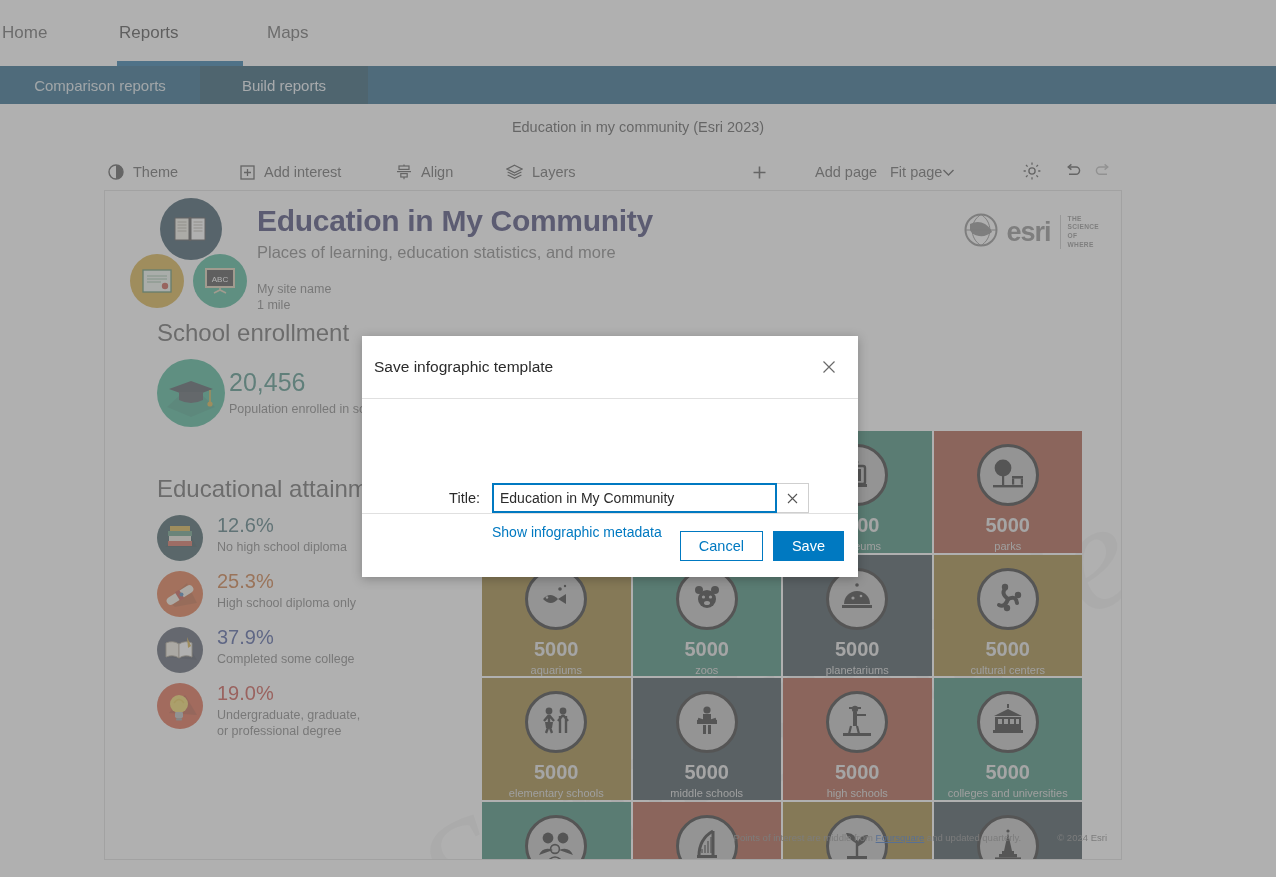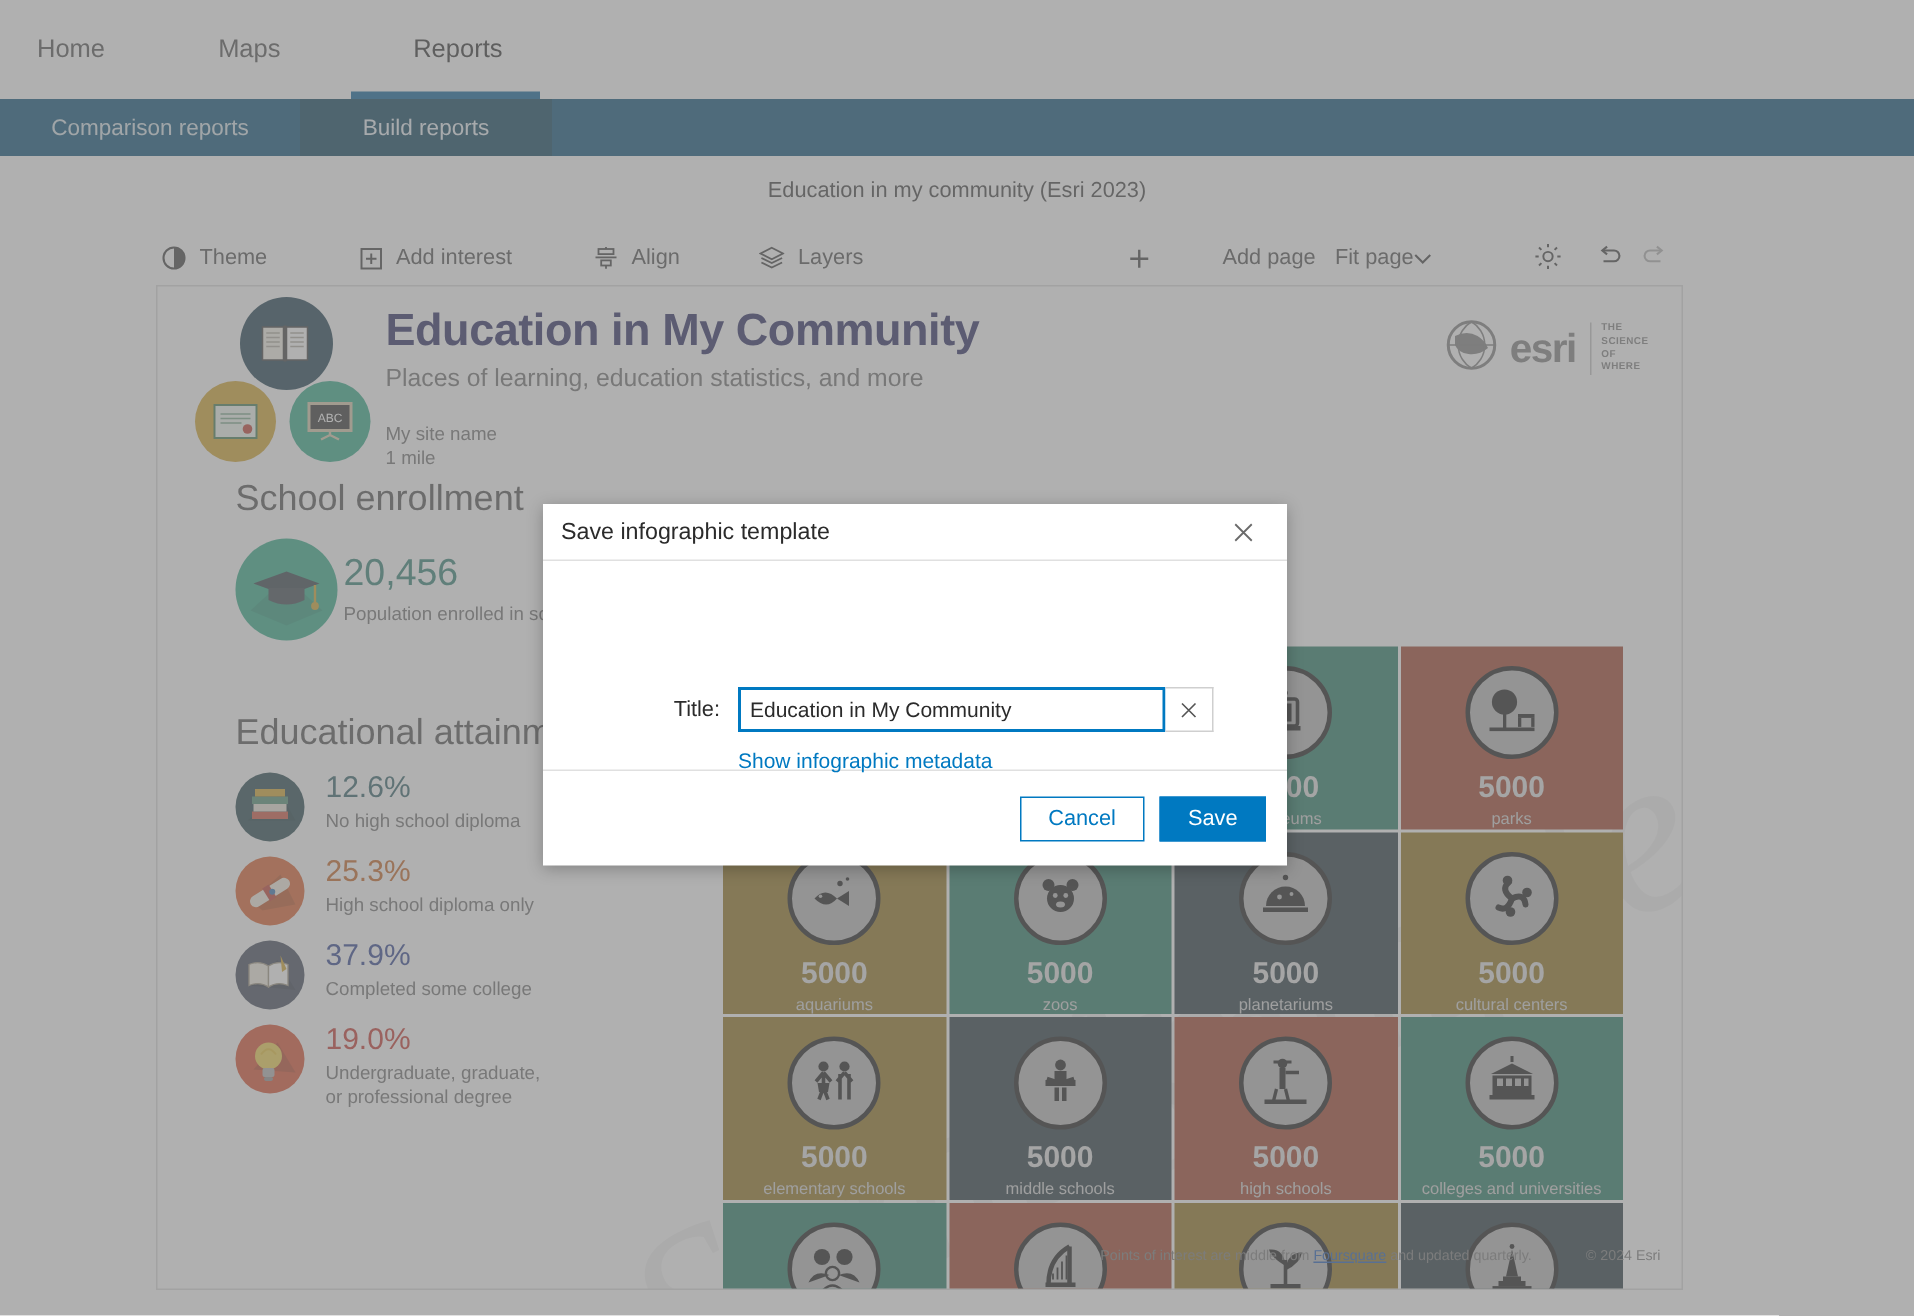--- a/index.html
+++ b/index.html
@@ -33,25 +33,25 @@
     border-bottom: 0;
   }
   .topnav-items {
     display: flex; align-items: center;
     height: 66px;
     padding-left: 0;
   }
   .topnav-item {
     position: relative;
     height: 66px;
-    display: flex; align-items: center; justify-content: flex-end;
+    display: flex; align-items: center; justify-content: flex-start;
     font-size: 17px;
     color: #4c4c4c;
     cursor: pointer;
-    padding: 0 25px;
+    padding: 0 2px;
   }
   .topnav-item.home  { width: 95px; }
   .topnav-item.maps  { width: 95px; margin-left: 22px; }
   .topnav-item.reports { width: 126px; margin-left: 22px; color:#2b2b2b; }
   .topnav-item.active::after {
     content: "";
     position: absolute;
     left: 0; right: 0; bottom: 0;
     height: 5px;
     background: #005e95;
@@ -235,21 +235,21 @@
   .modal {
     position: absolute;
     left: 362px; top: 336px;
     width: 496px; height: 241px;
     background: #ffffff;
     z-index: 50;
     box-shadow: 0 2px 10px rgba(0,0,0,.25);
     display: flex; flex-direction: column;
   }
   .modal-head {
-    height: 38px; flex: none;
+    height: 63px; flex: none;
     display: flex; align-items: center;
     padding: 0 18px 0 12px;
     border-bottom: 1px solid #e0e0e0;
   }
   .modal-title { font-size: 15.5px; color: #2b2b2b; flex: 1; }
   .modal-x {
     width: 22px; height: 22px;
     display: flex; align-items: center; justify-content: center;
     color: #6a6a6a; font-size: 16px; cursor: pointer;
   }
@@ -298,25 +298,25 @@
 
 <div id="app">
 
   <div id="page-root">
 
     <div class="topnav">
       <div class="topnav-items">
         <div class="topnav-item home">
           <span>Home</span>
         </div>
+        <div class="topnav-item reports active">
+          <span>Reports</span>
+        </div>
         <div class="topnav-item maps">
           <span>Maps</span>
-        </div>
-        <div class="topnav-item reports active">
-          <span>Reports</span>
         </div>
       </div>
     </div>
 
     <div class="ribbon">
       <div class="ribbon-tab comparison">
         <span>Comparison reports</span>
       </div>
       <div class="ribbon-tab build">
         <span>Build reports</span>

